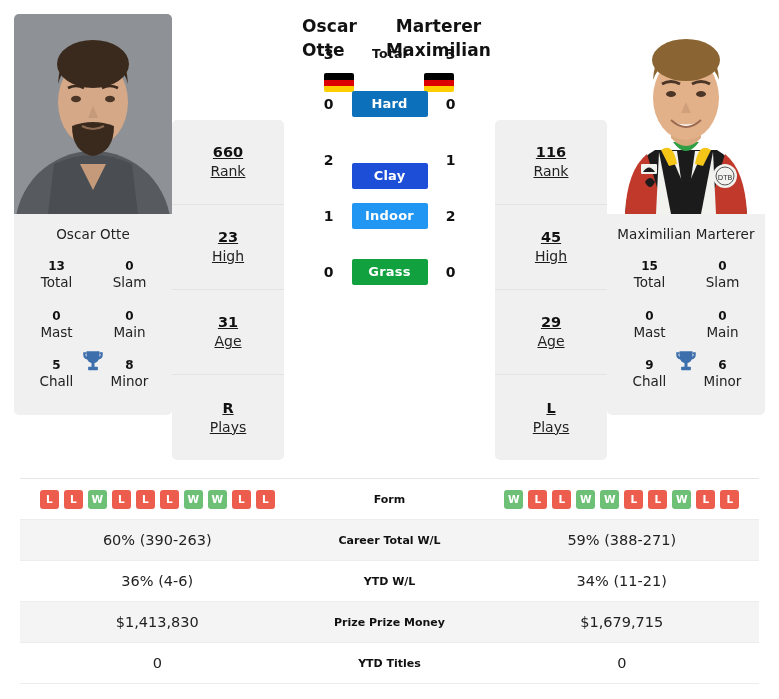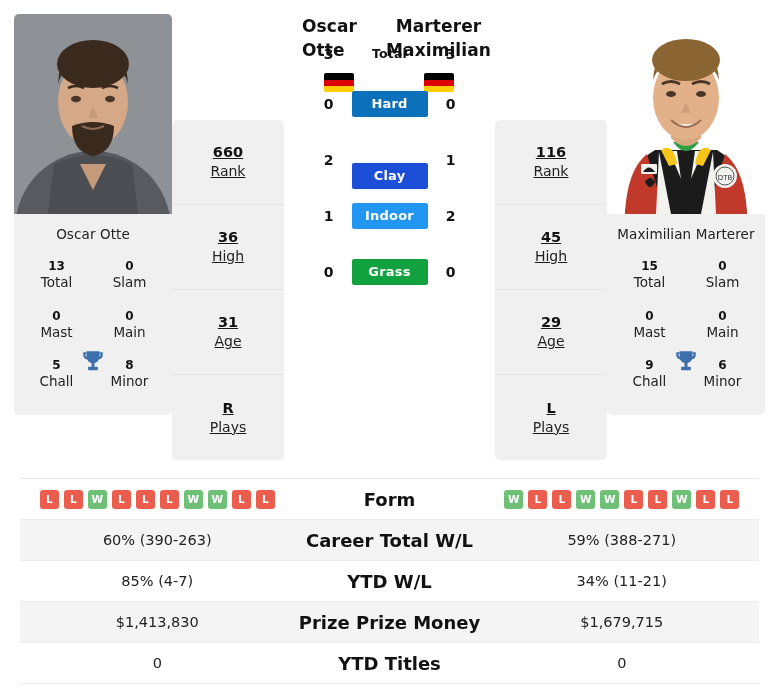--- a/index.html
+++ b/index.html
@@ -206,21 +206,21 @@
     display: flex;
     align-items: center;
     justify-content: center;
     font-size: 14.5px;
     color: #222;
     min-width: 0;
   }
   .tcell-c {
     flex: 0 0 190px;
     text-align: center;
-    font-size: 18px;
+    font-size: 11px;
     font-weight: bold;
     color: #111;
   }
   .form-strip {
     display: flex;
     gap: 5px;
     justify-content: center;
   }
   .fbadge {
     width: 19px;
@@ -298,21 +298,21 @@
         </div>
       </div>
     </div>
 
     <div class="mid-card">
       <div class="mid-row">
         <div class="mid-num">660</div>
         <div class="mid-lab">Rank</div>
       </div>
       <div class="mid-row">
-        <div class="mid-num">36</div>
+        <div class="mid-num">23</div>
         <div class="mid-lab">High</div>
       </div>
       <div class="mid-row">
         <div class="mid-num">31</div>
         <div class="mid-lab">Age</div>
       </div>
       <div class="mid-row">
         <div class="mid-num">R</div>
         <div class="mid-lab">Plays</div>
       </div>
@@ -494,21 +494,21 @@
       </div>
     </div>
 
     <div class="trow alt">
       <div class="tcell-l">60% (390-263)</div>
       <div class="tcell-c">Career Total W/L</div>
       <div class="tcell-r">59% (388-271)</div>
     </div>
 
     <div class="trow">
-      <div class="tcell-l">85% (4-7)</div>
+      <div class="tcell-l">36% (4-6)</div>
       <div class="tcell-c">YTD W/L</div>
       <div class="tcell-r">34% (11-21)</div>
     </div>
 
     <div class="trow alt">
       <div class="tcell-l">$1,413,830</div>
       <div class="tcell-c">Prize Prize Money</div>
       <div class="tcell-r">$1,679,715</div>
     </div>
 

